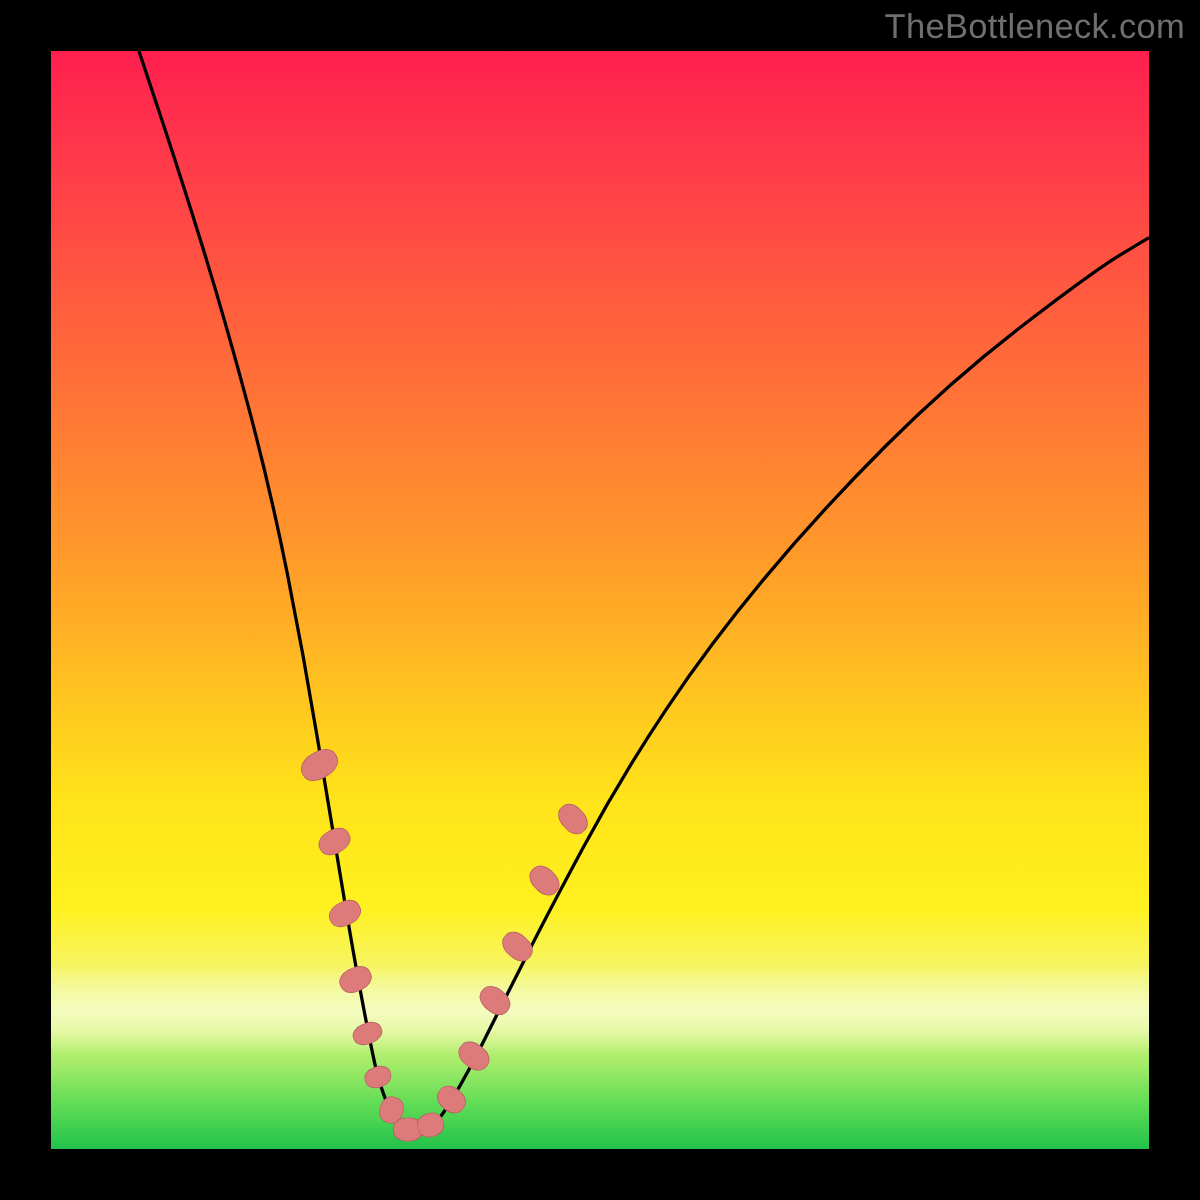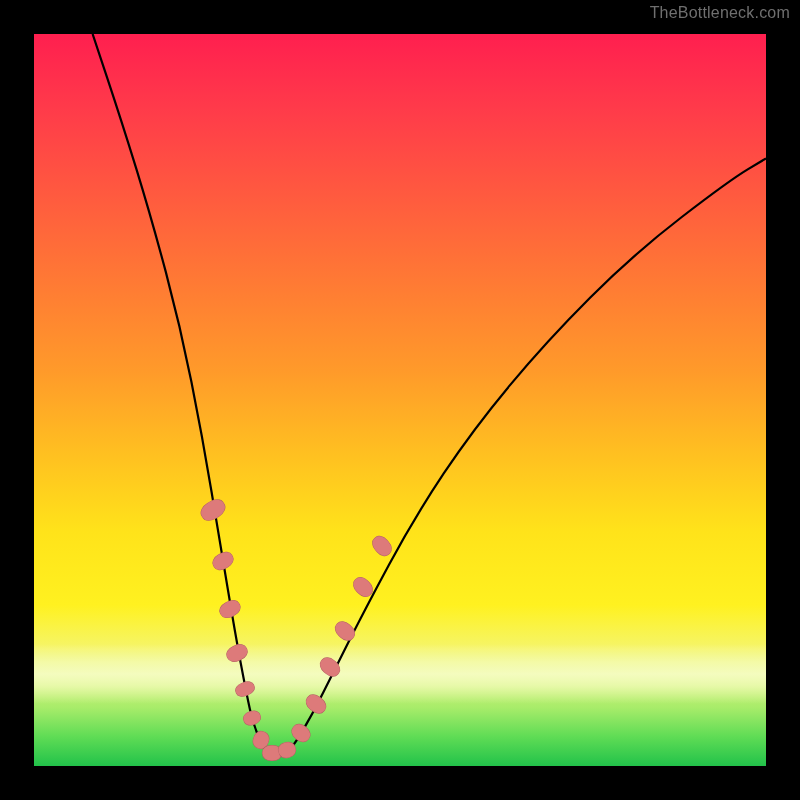--- a/index.html
+++ b/index.html
@@ -55,21 +55,21 @@
       rgba(255,255,220,0.7) 50%,
       rgba(255,255,210,0.55) 70%,
       rgba(255,255,200,0) 100%
     );
   }
   .watermark {
     position: absolute;
     top: 4px;
     right: 10px;
     color: #6f6f6f;
-    font-size: 16px;
+    font-size: 23px;
     font-weight: 500;
     letter-spacing: 0.2px;
     user-select: none;
   }
   svg.curve {
     position: absolute;
     left: 0;
     top: 0;
     width: 732px;
     height: 732px;

